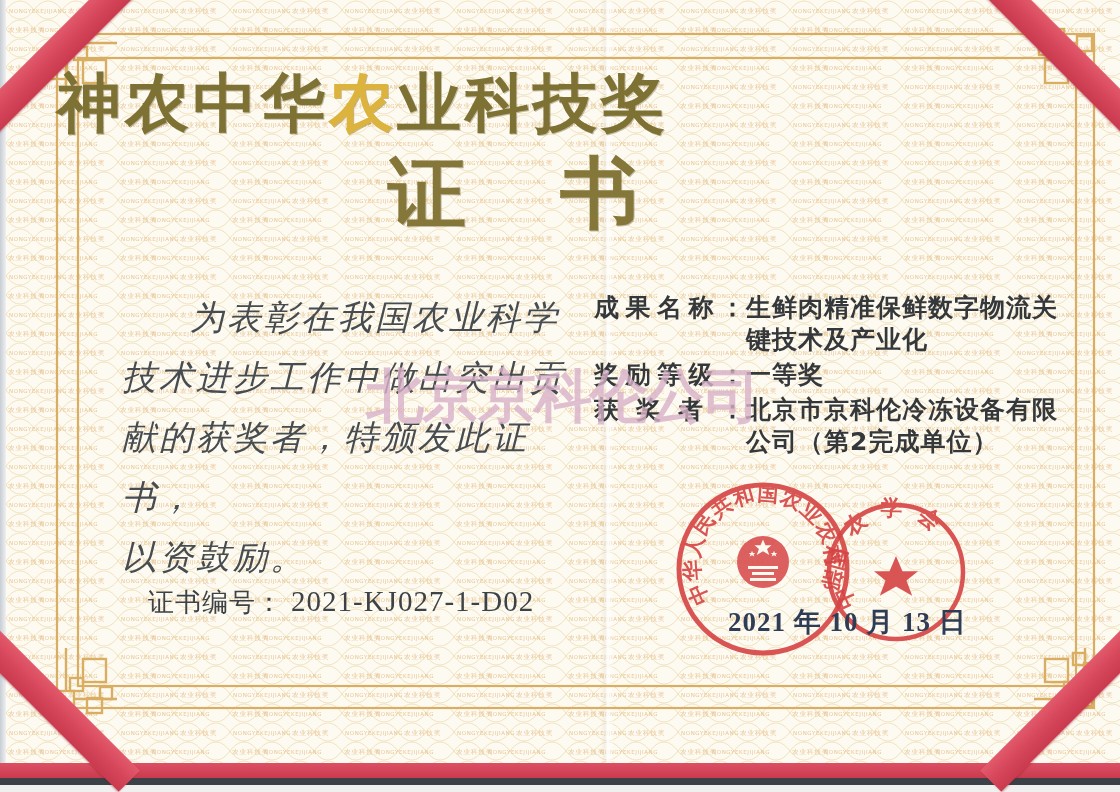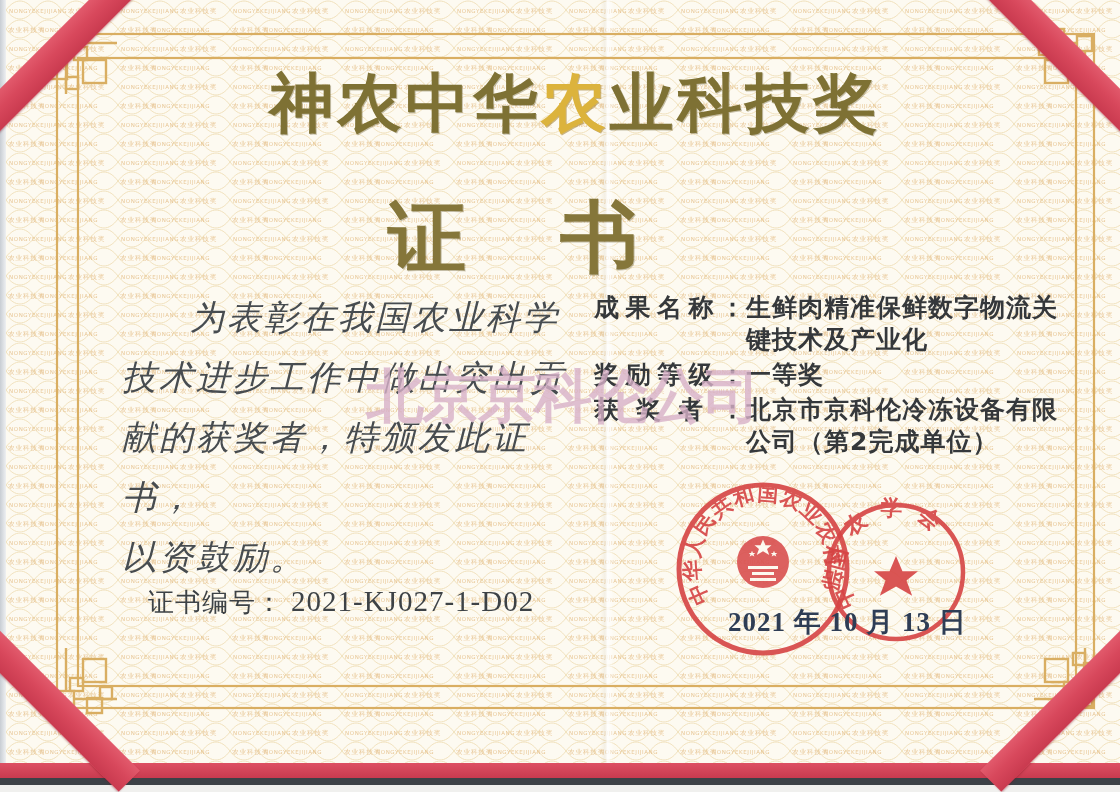--- a/index.html
+++ b/index.html
@@ -2,27 +2,27 @@
 <html><head>
 <meta charset="utf-8">
 <style>
   html,body{margin:0;padding:0;background:#e9e9e9;}
   .scene{position:relative;width:1120px;height:792px;overflow:hidden;background:#f6f6f4;font-family:"DejaVu Sans","Liberation Sans",sans-serif;}
   .paper{position:absolute;left:6px;top:0;width:1114px;height:763px;background:#fdfaf1;overflow:hidden;}
   .bgpat{position:absolute;left:0;top:0;z-index:1;}
   .fold{position:absolute;left:594px;top:0;width:14px;height:763px;z-index:2;
         background:linear-gradient(90deg,rgba(0,0,0,0) 0%,rgba(120,100,60,.07) 35%,rgba(255,255,255,.85) 55%,rgba(0,0,0,0) 100%);}
   .frame{position:absolute;left:-6px;top:0;z-index:3;}
-  .title1{position:absolute;left:51px;top:60px;width:1037px;text-align:center;z-index:5;
+  .title1{position:absolute;left:51px;top:60px;width:1037px;z-index:5;
           font-family:"Liberation Serif","DejaVu Serif",serif;font-weight:bold;font-size:64px;
           letter-spacing:4px;color:#7e7134;text-shadow:1px 1px 0 rgba(90,75,25,.35);}
   .title1 .hl{color:#dcb33c;text-shadow:1px 1px 0 rgba(150,110,20,.5);}
   .title2{position:absolute;left:51px;top:142px;width:920px;text-align:center;z-index:5;
           font-family:Liberation Serif, serif;font-weight:bold;font-size:78px;
-          letter-spacing:8px;color:#85763a;text-shadow:1px 1px 0 rgba(90,75,25,.35);margin-top:44px;}
+          letter-spacing:8px;color:#85763a;text-shadow:1px 1px 0 rgba(90,75,25,.35);}
   .bodytext{position:absolute;left:116px;top:290px;width:470px;z-index:5;
             font-family:Liberation Mono, monospace;font-style:italic;
             font-size:34px;line-height:60px;letter-spacing:3px;color:#474c50;}
   .bodytext .indent{text-indent:68px;}
   .fields{position:absolute;left:588px;top:292px;width:460px;z-index:5;color:#35383b;}
   .frow{display:flex;align-items:flex-start;margin-bottom:3px;}
   .flabel{flex:0 0 152px;font-weight:bold;font-size:25px;line-height:32px;
           text-align:justify;text-align-last:justify;letter-spacing:1px;}
   .fvalue{flex:0 0 312px;font-weight:bold;font-size:25px;line-height:32px;letter-spacing:1px;}
   .certno{position:absolute;left:142px;top:585px;z-index:5;display:flex;align-items:baseline;color:#3d4246;}

